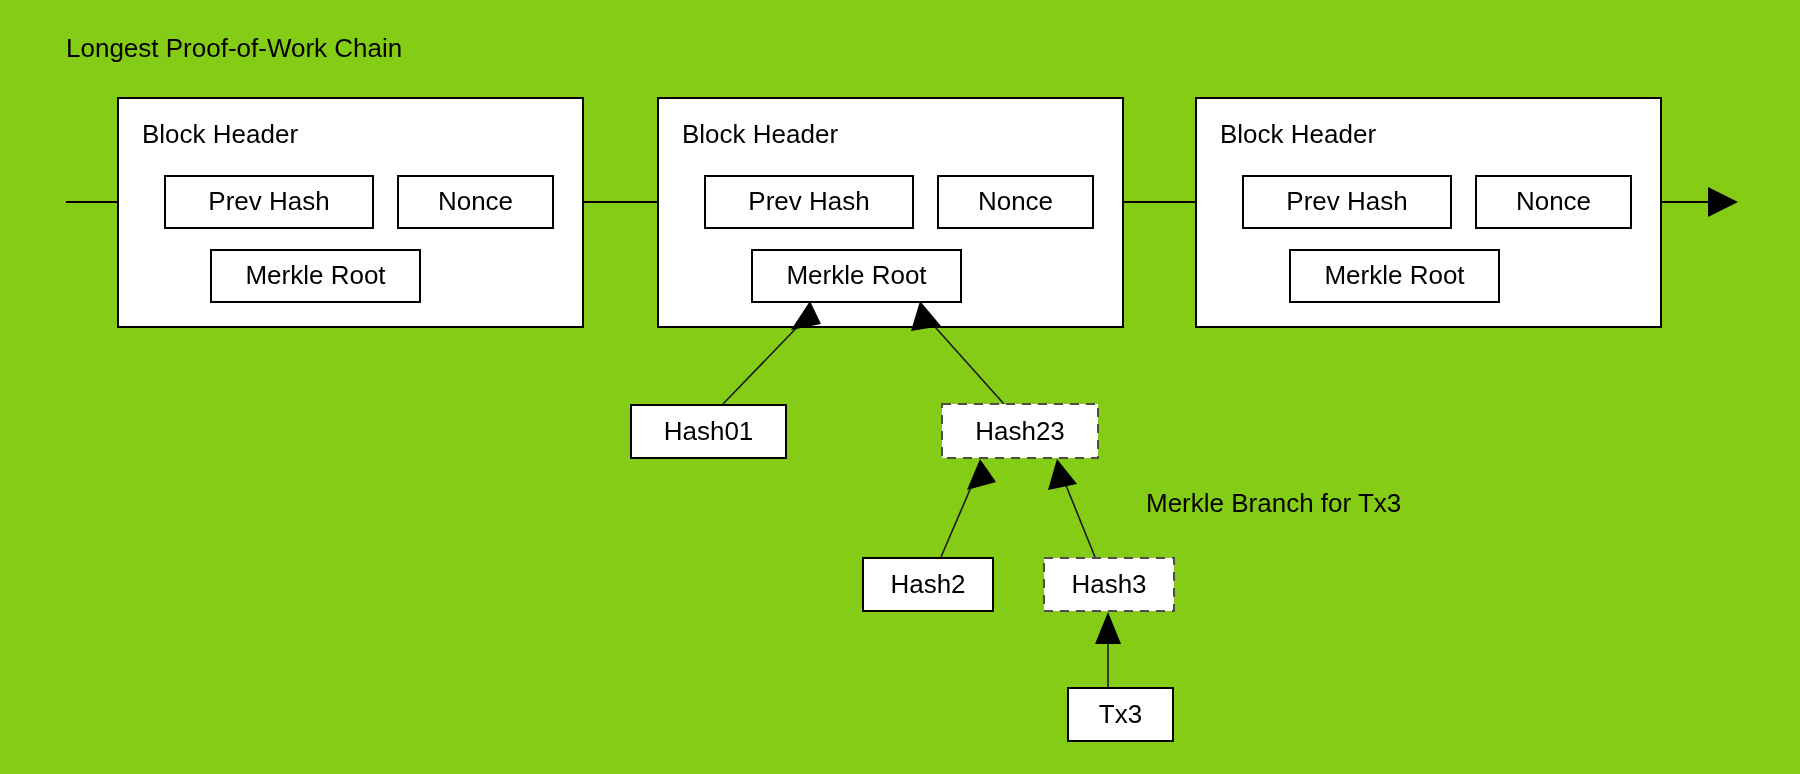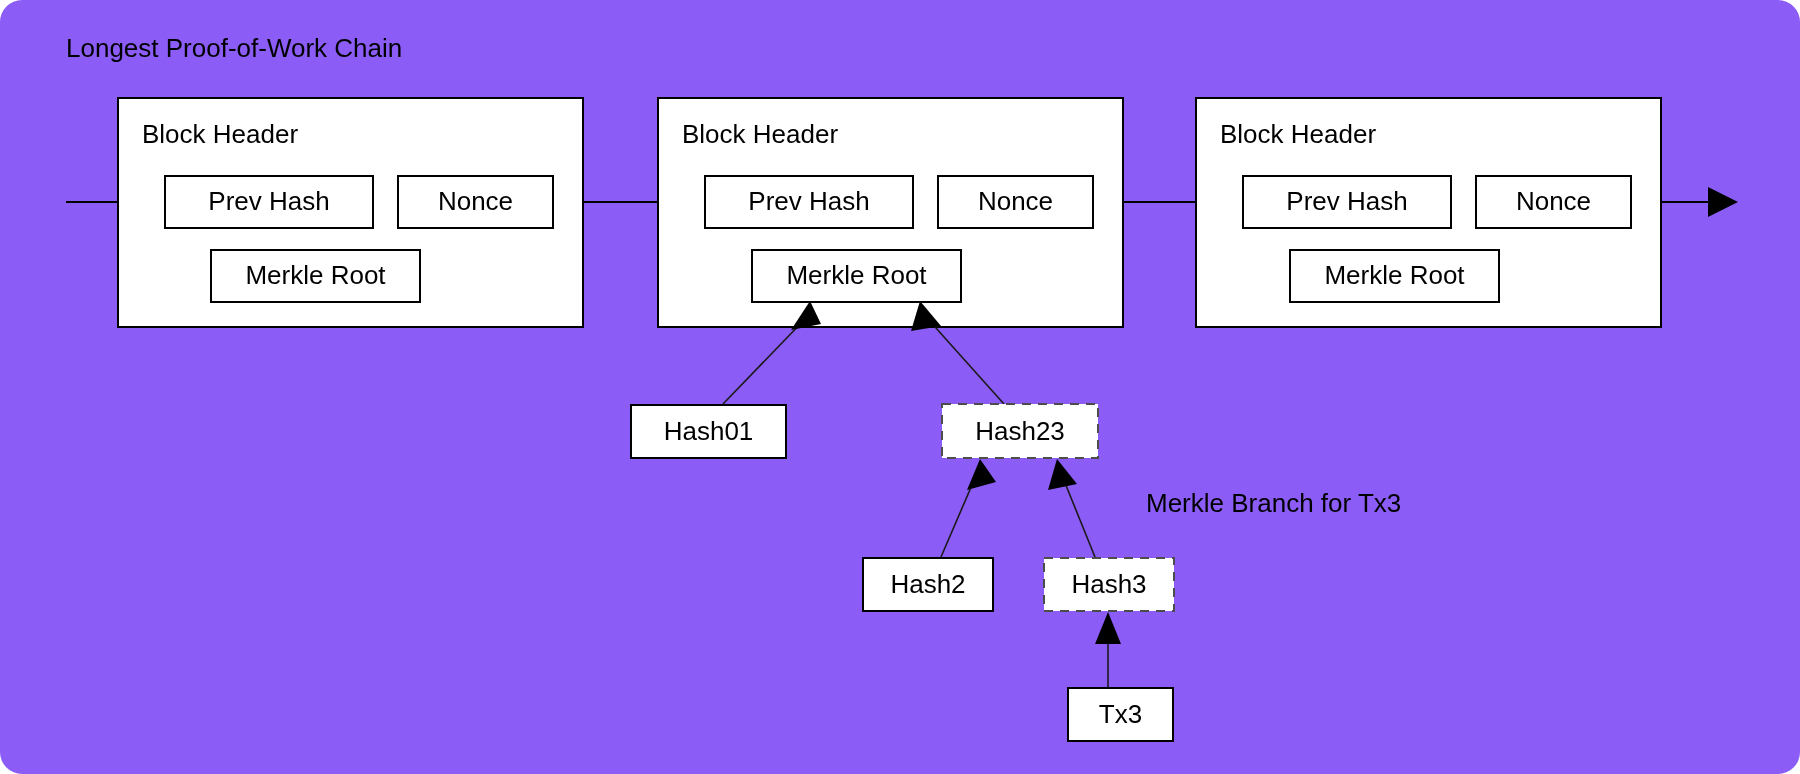--- a/index.html
+++ b/index.html
@@ -10,22 +10,21 @@
   body {
     width: 1800px;
     height: 774px;
     font-family: "Liberation Sans", sans-serif;
     overflow: hidden;
   }
   #canvas {
     position: relative;
     width: 1800px;
     height: 774px;
-    background: #8b5cf6;
-    border-radius: 22px;
+    background: #84cc16;
   }
   svg#diagram {
     position: absolute;
     left: 0;
     top: 0;
     width: 1800px;
     height: 774px;
     display: block;
   }
   .lbl {

